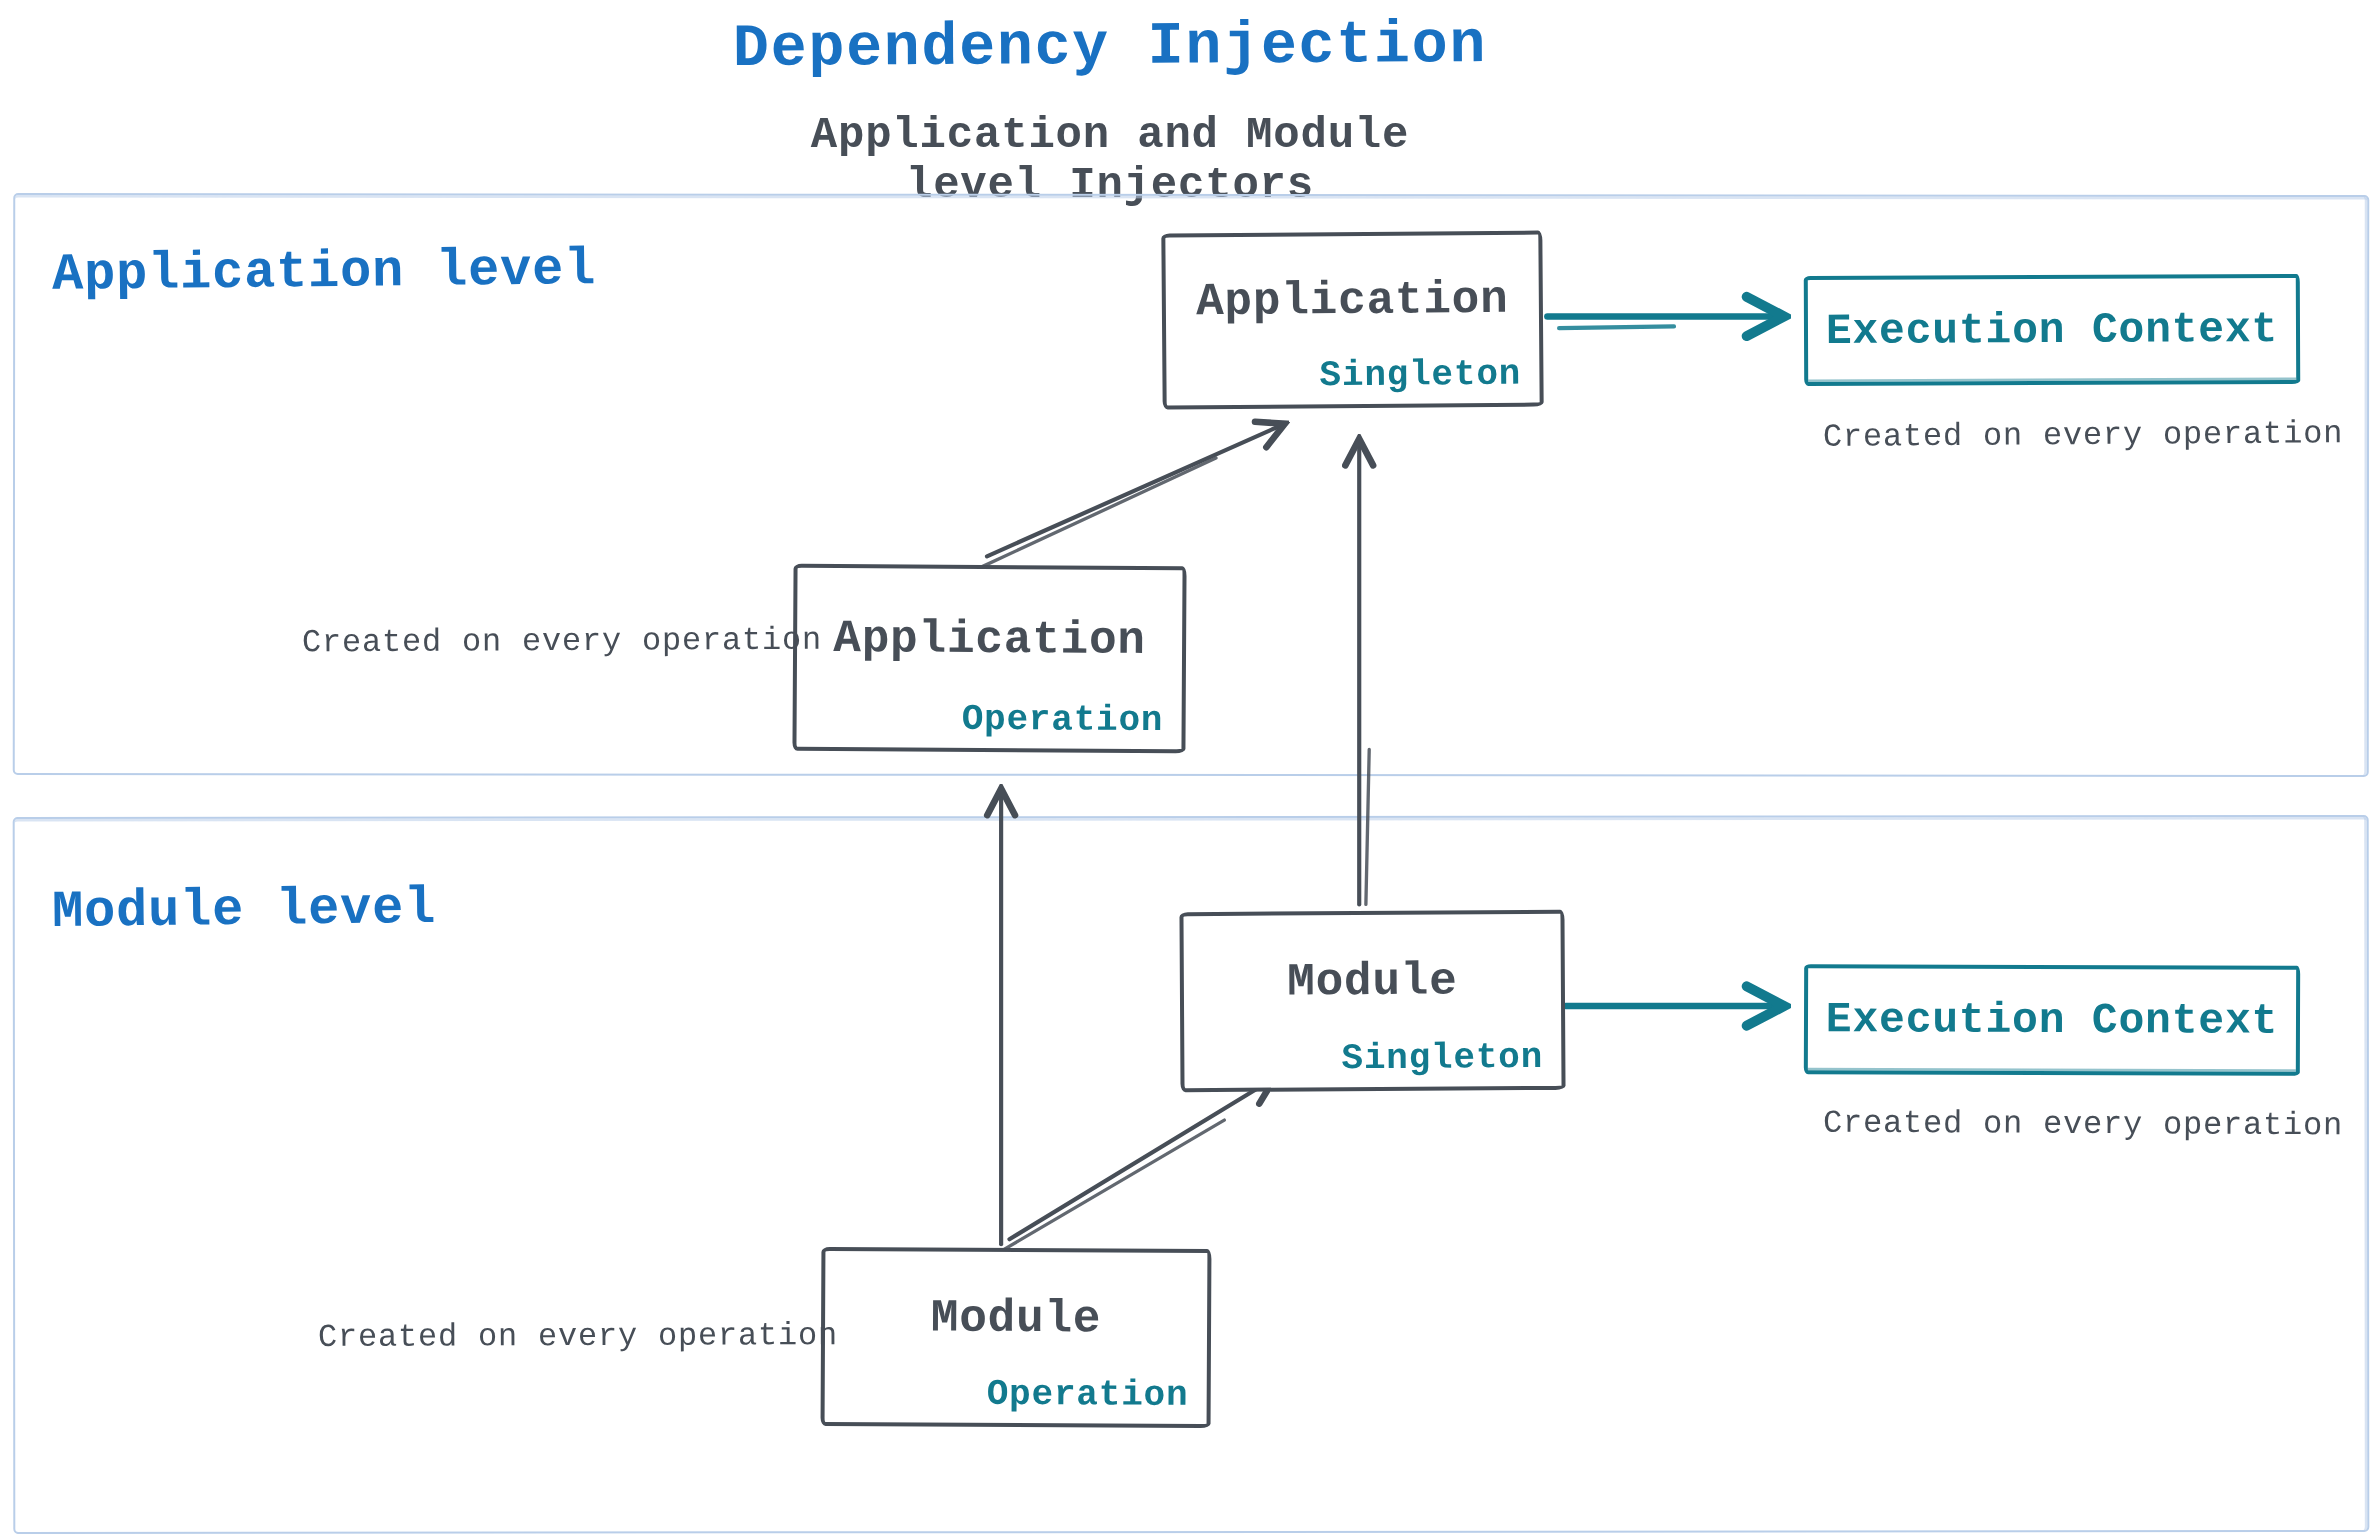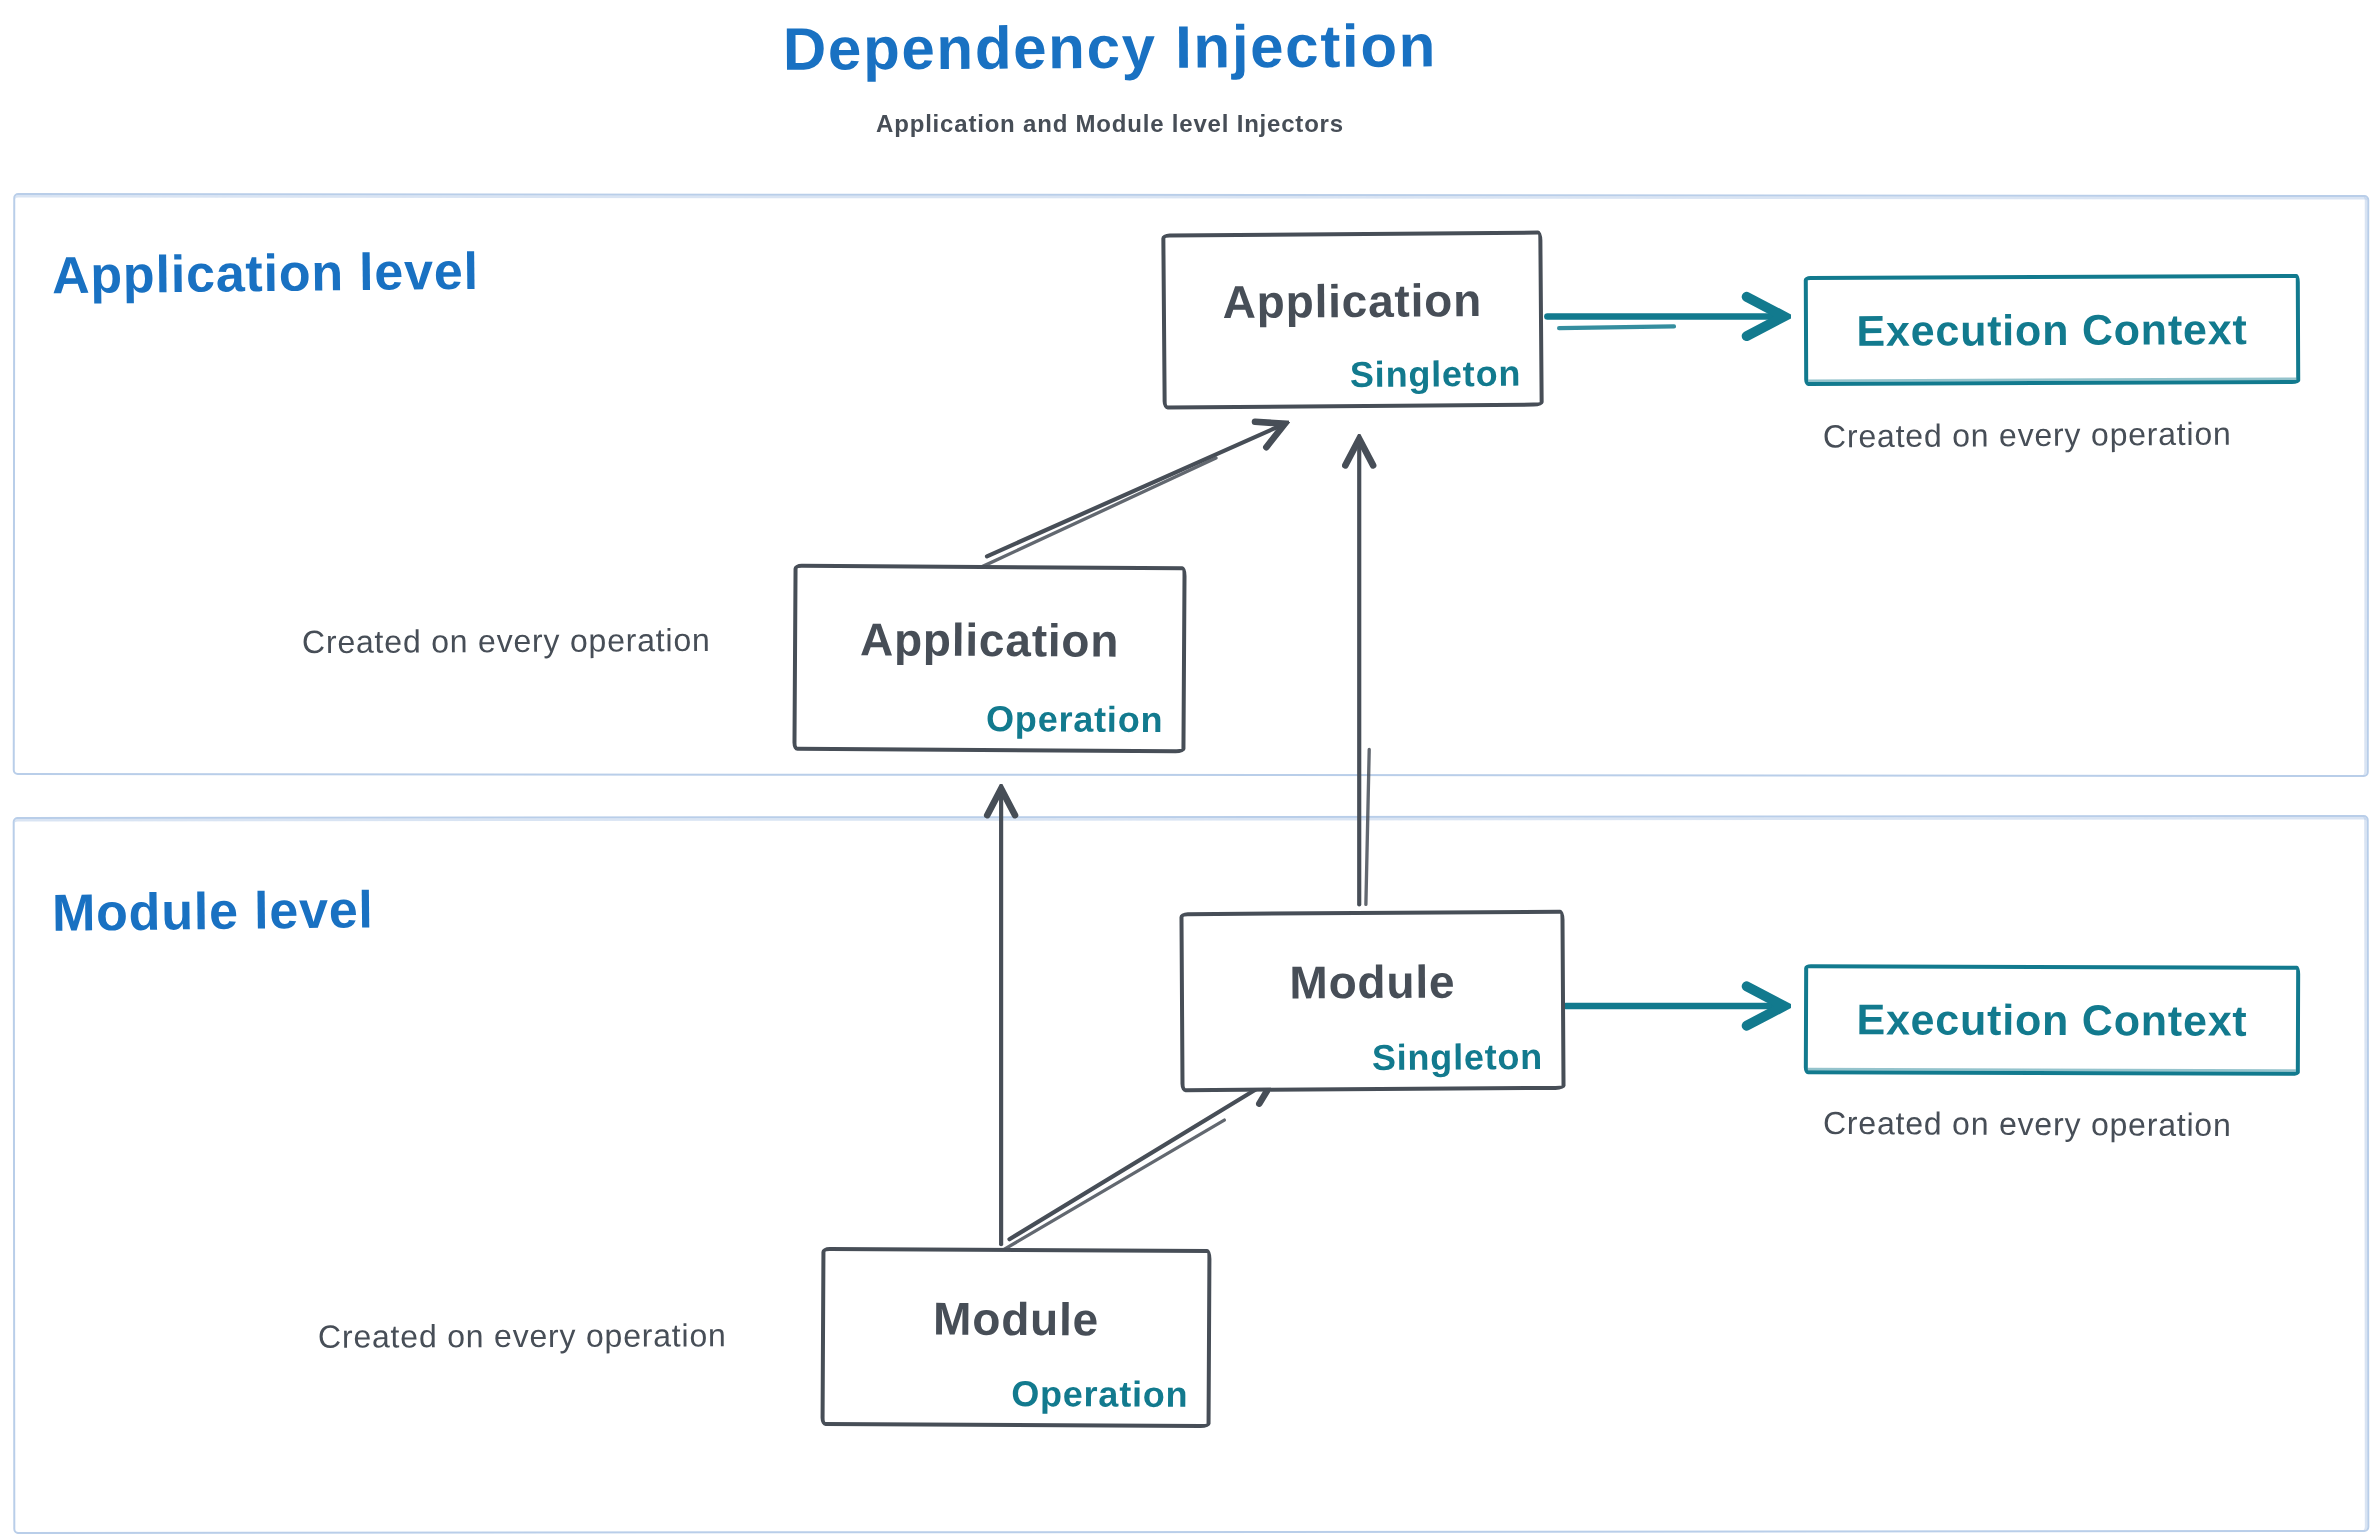--- a/index.html
+++ b/index.html
@@ -1,32 +1,32 @@
 <!DOCTYPE html>
 <html style="--blue: #1971c2; --dark: #474e57; --teal: #127a8e; --frame: #b9cee9;font-size:13.3px"><head>
 <meta charset="utf-8">
 <style>
   :root{
     --blue:#1971c2; --dark:#474e57; --teal:#127a8e; --frame:#b9cee9; --bg:#ffffff;
   }
   html,body{margin:0;padding:0;background:#fff;}
   #page{
     position:relative; width:2377px; height:1534px; background:var(--bg);
-    font-family:Liberation Sans, sans-serif; overflow:hidden;
+    font-family:Liberation Mono, monospace; overflow:hidden;
   }
   .abs{position:absolute;}
   
   .title{
     left:731px; top:13.3px; width:758px; text-align:center;
     font-size:60px; font-weight:bold; color:var(--blue); letter-spacing:1.7px;
     transform:rotate(-0.3deg);
   }
   .subtitle{
     left:731px; top:110px; width:758px; text-align:center;
-    font-size:24px; font-weight:600; color:var(--dark); letter-spacing:0.8px;
+    font-size:44px; font-weight:600; color:var(--dark); letter-spacing:0.8px;
   }
   
   .level{
     border:2.5px solid var(--frame); border-radius:5px; background:transparent;
     box-shadow: inset 0 3.3px 0 -0.8px rgba(185,206,233,.55), inset -4.2px 0 0 -1.7px rgba(185,206,233,.55);
   }
   .level-app{ left:13.3px; top:194px; width:2352px; height:578px; transform:rotate(0.05deg);}
   .level-module{ left:13.3px; top:816px; width:2352px; height:713px; transform:rotate(-0.05deg);}
   .level-label{
     font-size:52px; font-weight:600; color:var(--blue); letter-spacing:0.8px;

